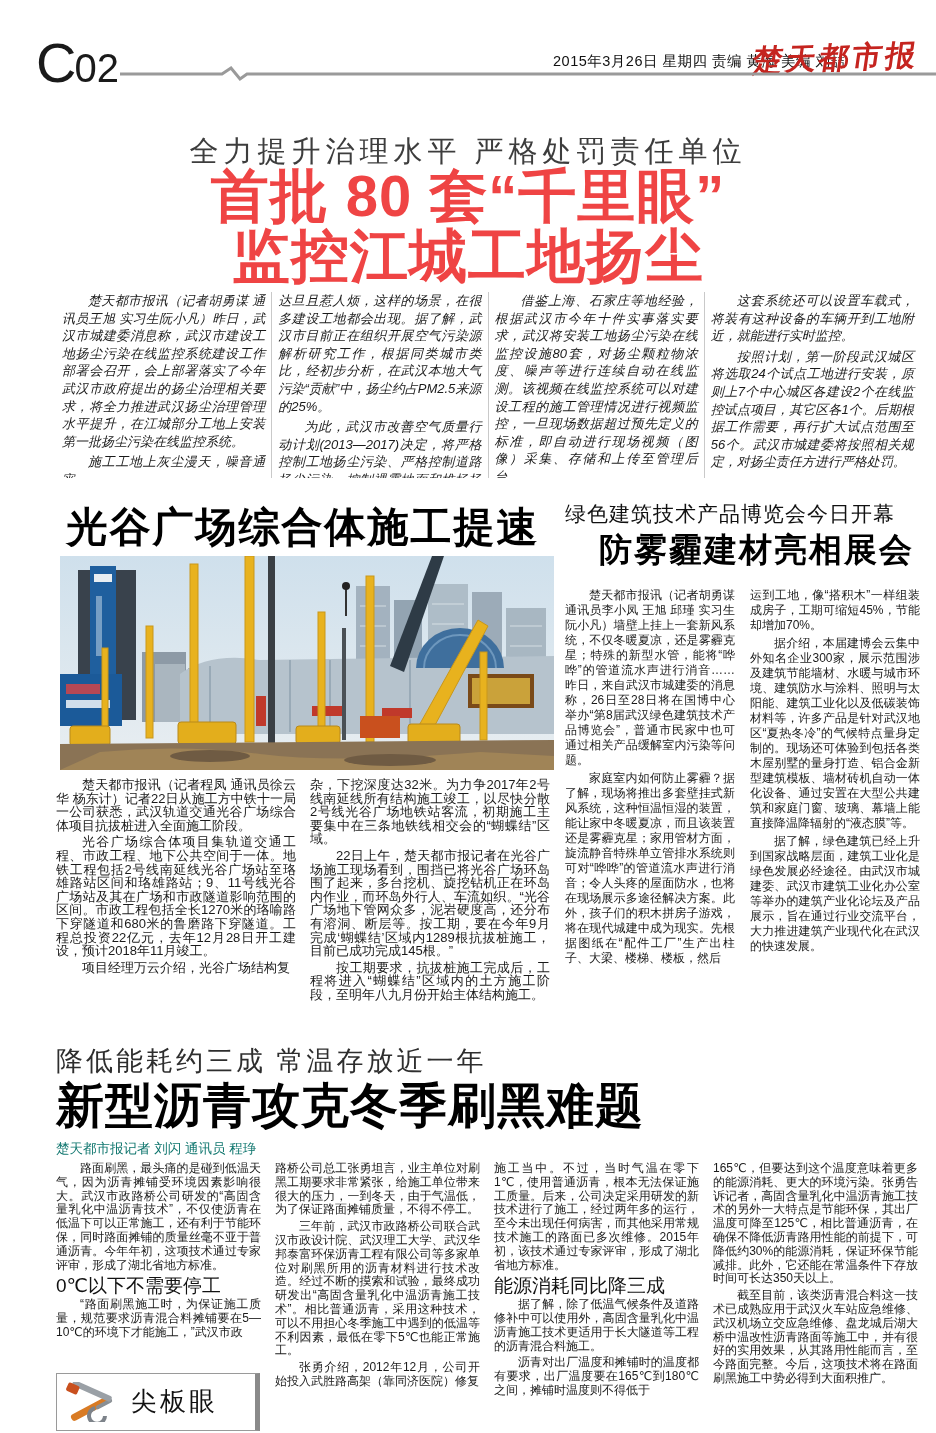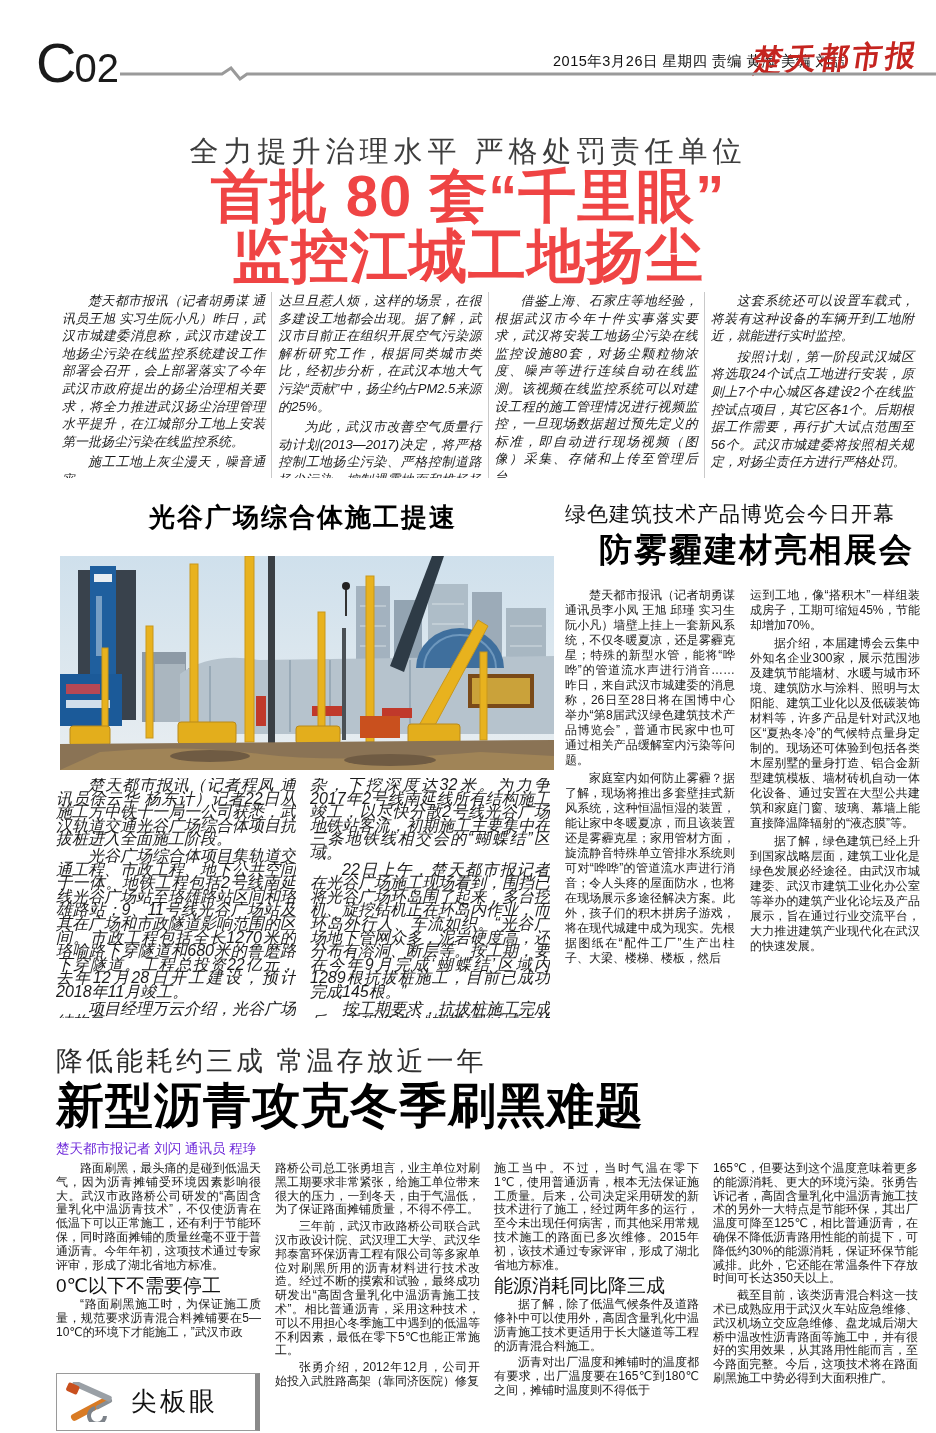--- a/index.html
+++ b/index.html
@@ -31,39 +31,39 @@
   
   .lead-kicker{position:absolute;left:0;top:132px;width:936px;text-align:center;font-size:29px;
                color:#3d3d3d;letter-spacing:5px;}
   .lead-title{position:absolute;left:0;top:166px;width:936px;text-align:center;font-size:58px;
               font-weight:900;line-height:60px;letter-spacing:1px;color:#ef4444;}
   .lead-cols{left:56px;top:292px;width:864px;height:186px;gap:0;font-style:italic;}
   .lead-cols .col{width:204px;font-size:13px;line-height:17.6px;padding:0 6px;}
   .lead-cols .col + .col{border-left:1px solid #c9c9c9;}
 
   
-  .gg-title{position:absolute;left:56px;top:500px;width:494px;text-align:center;font-size:26px;
+  .gg-title{position:absolute;left:56px;top:500px;width:494px;text-align:center;font-size:41px;
             font-weight:bold;color:#000;letter-spacing:2px;}
   .gg-photo{position:absolute;left:60px;top:556px;width:494px;height:214px;overflow:hidden;}
   .gg-cols{left:56px;top:778px;width:494px;height:240px;gap:14px;}
-  .gg-cols .col{width:240px;font-size:16px;line-height:13.6px;font-style:italic;}
+  .gg-cols .col{width:240px;font-size:13px;line-height:13.6px;}
 
   
   .expo-kicker{position:absolute;left:565px;top:500px;width:355px;text-align:left;font-size:21px;
                color:#111;letter-spacing:1px;}
   .expo-title{position:absolute;left:599px;top:528px;width:355px;font-size:33px;font-weight:bold;
               color:#000;letter-spacing:2px;}
   .expo-cols{left:565px;top:588px;width:355px;height:432px;gap:15px;}
   .expo-cols .col{width:170px;font-size:12px;line-height:15px;}
 
   
   .asp-kicker{position:absolute;left:56px;top:1043px;font-size:27px;color:#2e2e2e;letter-spacing:3px;}
   .asp-title{position:absolute;left:56px;top:1074px;font-size:48px;font-weight:900;color:#000;
              letter-spacing:1px;}
-  .asp-byline{position:absolute;left:56px;top:1140px;font-size:13.5px;color:#6d28d9;}
+  .asp-byline{position:absolute;left:56px;top:1140px;font-size:13.5px;color:#0f766e;}
   .asp-cols{left:56px;top:1162px;width:864px;height:271px;gap:14px;}
   .asp-cols .col{width:205px;font-size:12px;line-height:13.8px;position:relative;}
   .asp-cols .col-subhead{font-size:19px;}
 
   .jbk-box{position:absolute;left:0;bottom:2px;width:198px;height:56px;border:1px solid #9a9a9a;
            border-right:5px solid #8a8a8a;background:#fff;display:flex;align-items:center;}
   .jbk-label{font-size:26px;color:#111;letter-spacing:3px;margin-left:14px;}
 </style>
 </head>
 <body>

